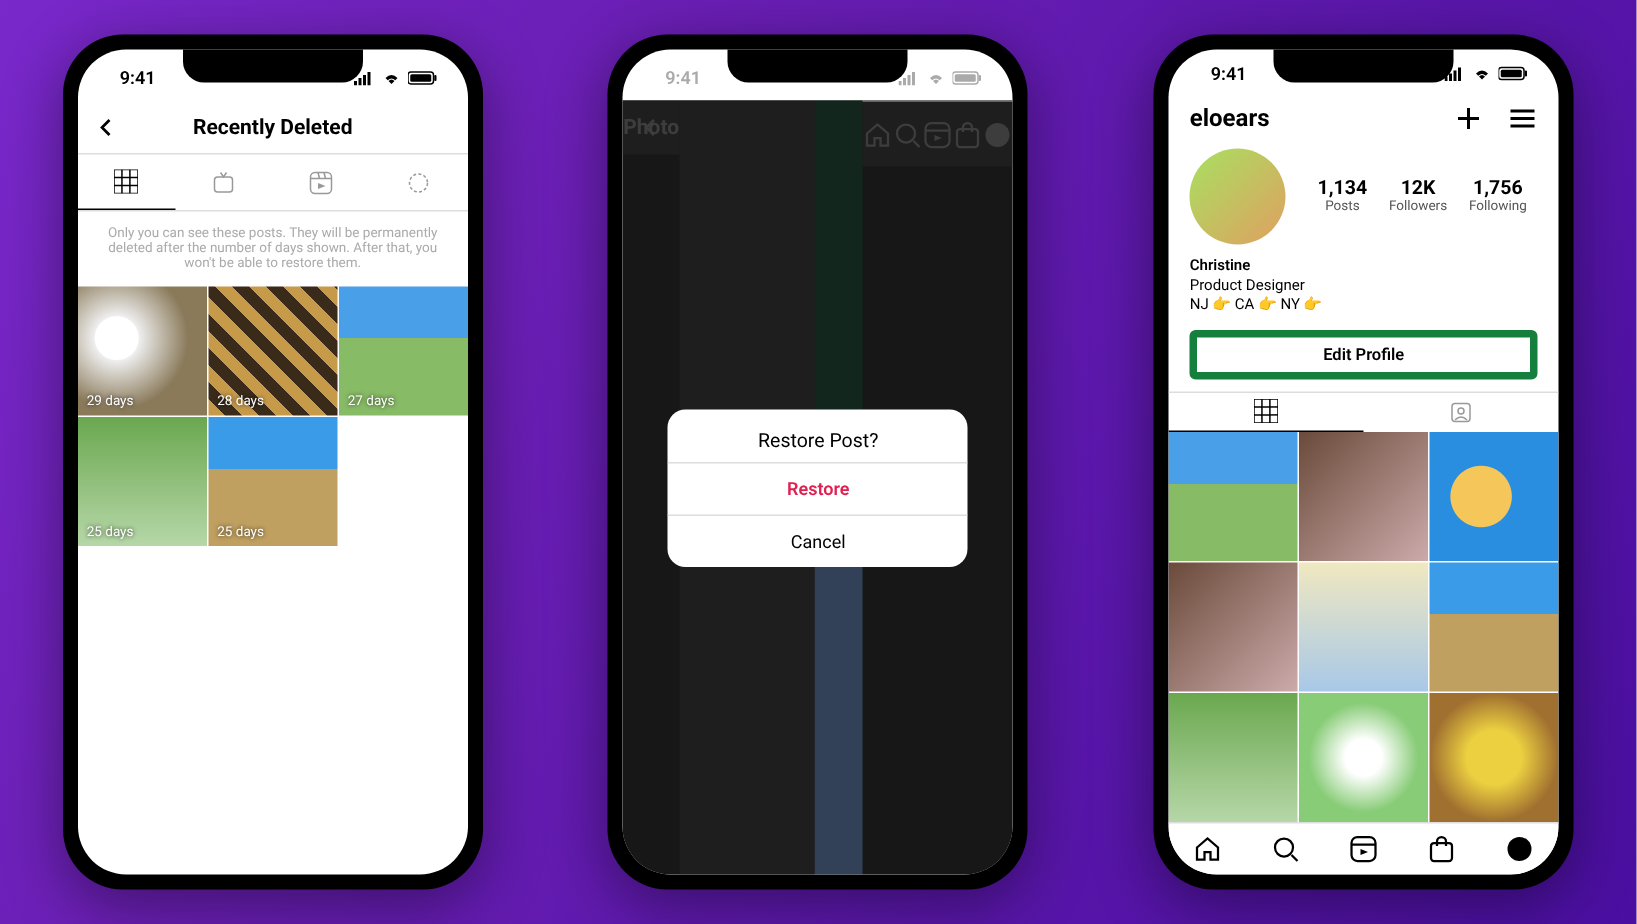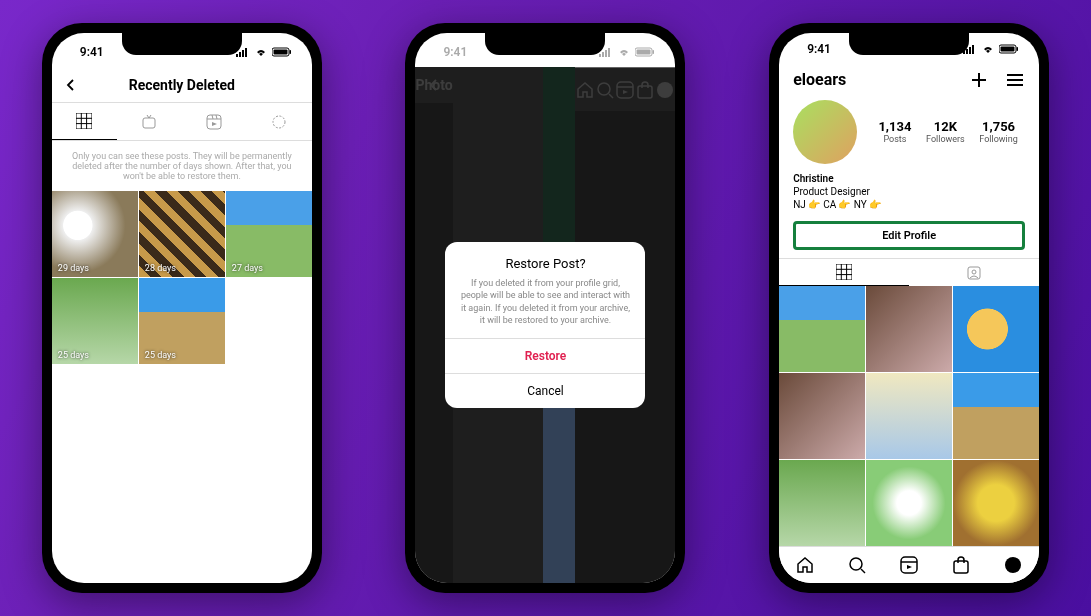--- a/index.html
+++ b/index.html
@@ -73,21 +73,21 @@
     display:flex; align-items:center; padding: 8px 14px 4px;
     justify-content: space-between;
   }
   .username { font-size: 16px; font-weight: 700; }
   .profile-row { display:flex; padding: 6px 14px; align-items:center; gap: 14px;}
   .avatar { width: 64px; height:64px; border-radius:50%; background: linear-gradient(135deg,#a8e060,#e0a060); background-size:cover;}
   .stats { flex:1; display:flex; justify-content:space-around; text-align:center;}
   .stat-num { font-weight:700; font-size:13px; }
   .stat-lbl { font-size:9px; color:#555; }
   .bio { padding: 2px 14px 8px; font-size:10px; line-height:1.3; }
-  .edit-btn { margin: 2px 14px 8px; border:3px solid #15803d; border-radius:4px; text-align:center; font-size:11px; font-weight:600; padding:5px 0; }
+  .edit-btn { margin: 2px 14px 8px; border:5px solid #15803d; border-radius:4px; text-align:center; font-size:11px; font-weight:600; padding:5px 0; }
   .ptabs {height:34px; display:flex; border-top: .5px solid #ddd;}
   .ptabs .tab { flex: 1; display:flex; align-items:center; justify-content:center; height:100%; }
   .ptabs .tab.active { border-bottom: 1px solid #000; }
   .dock {
     height:44px; border-top:.5px solid #ddd;
     display:flex; align-items:center; justify-content:space-around;
     background:#fff;
   }
   .overlay {
     position:absolute; inset:0; background:rgba(0,0,0,0.55);
@@ -255,21 +255,20 @@
           </span>
         <span>
             <svg width="20" height="20" viewBox="0 0 20 20">
               <circle cx="10" cy="10" r="8" fill="#888"></circle>
             </svg>
           </span>
       </div>
       <div class="overlay">
         <div class="dialog">
           <div class="dialog-title">Restore Post?</div>
-          <div class="dialog-body">If you deleted it from your profile grid, people will be able to see and interact with it again. If you deleted it from your archive, it will be restored to your archive.</div>
           <div class="dialog-btn primary">Restore</div>
           <div class="dialog-btn">Cancel</div>
         </div>
       </div>
     </div>
   </div>
 </div>
 
 <div class="phone">
   <div class="screen">

